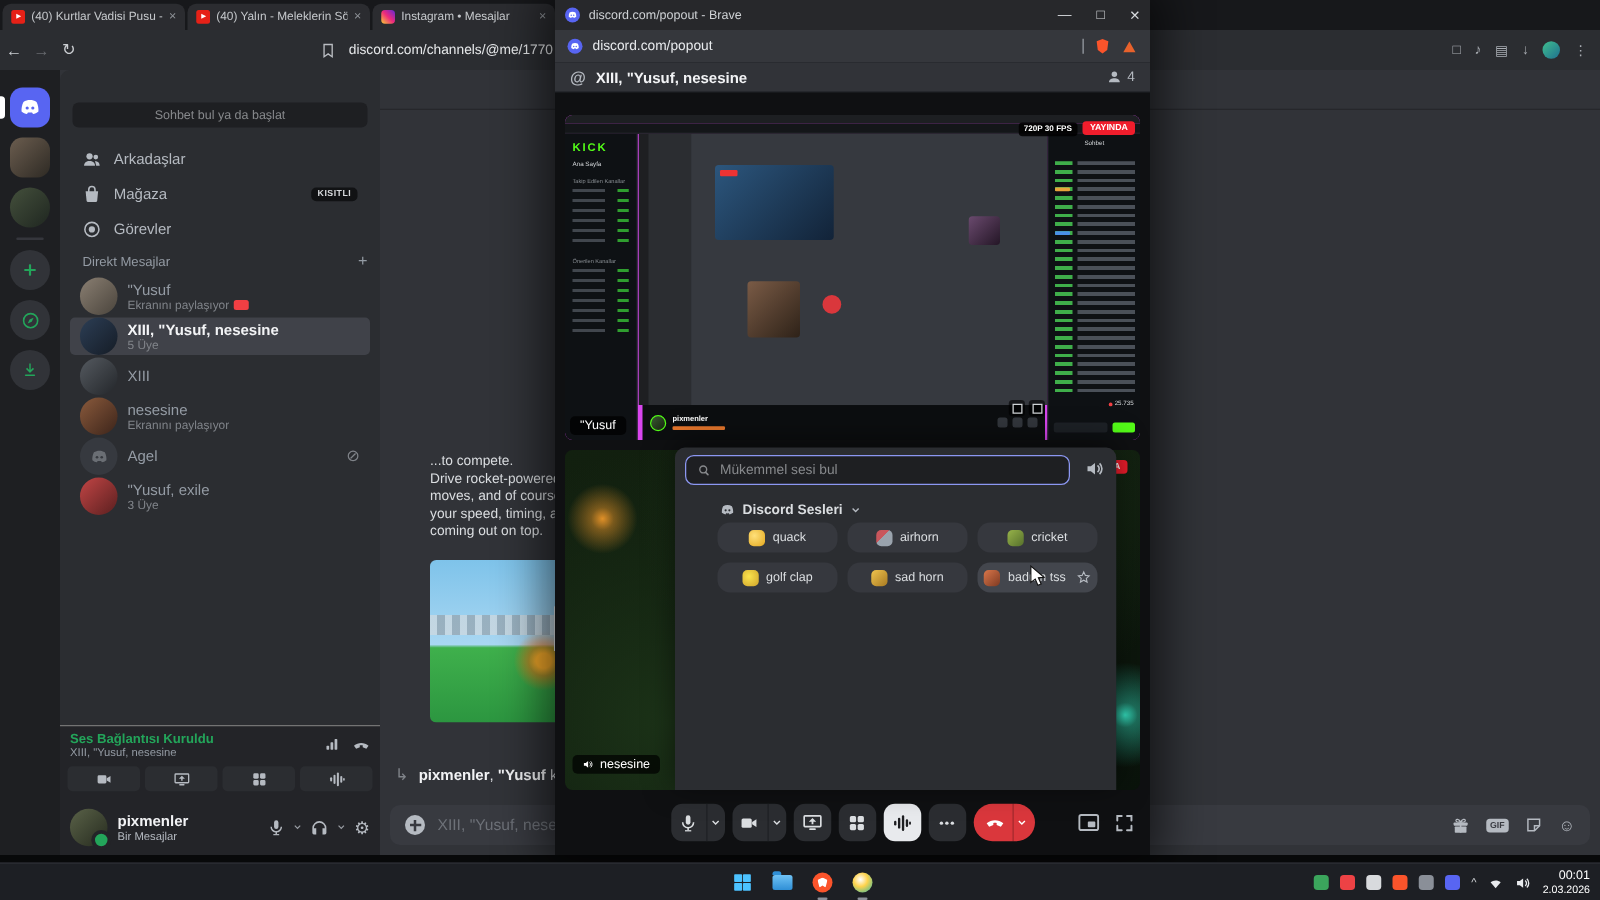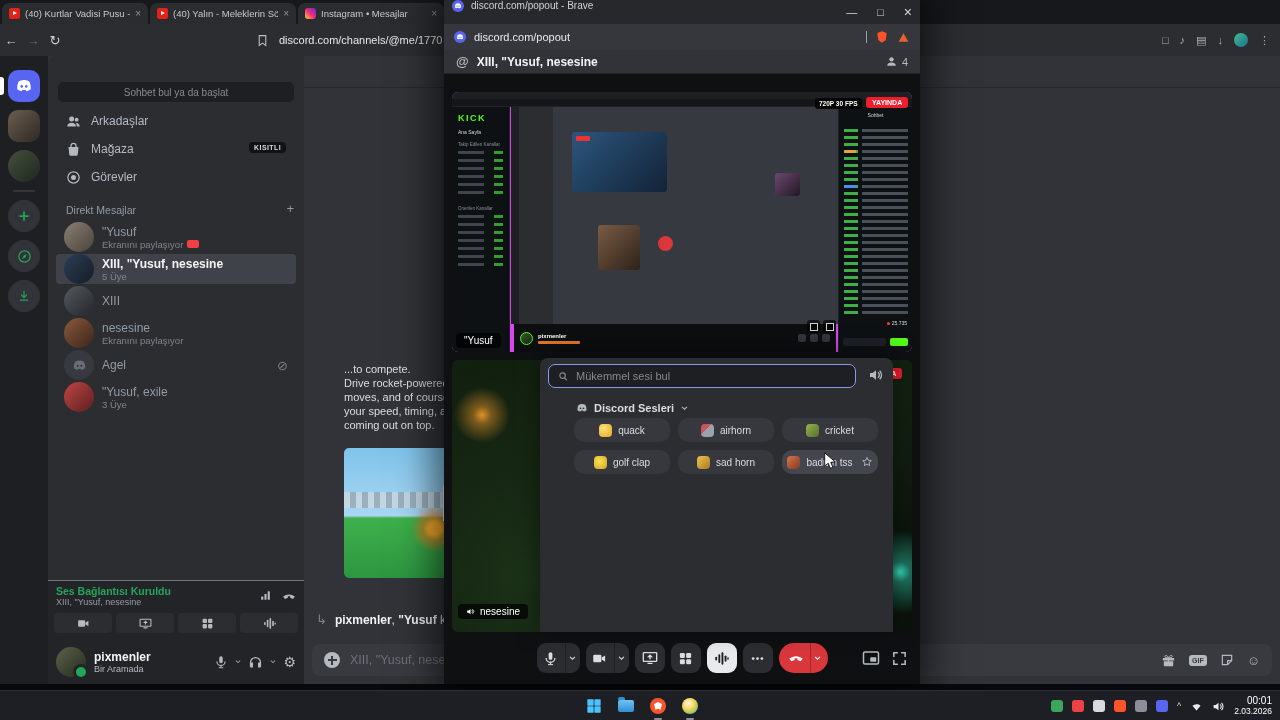--- a/index.html
+++ b/index.html
@@ -39,21 +39,21 @@
 .rb{width:32px;height:32px;flex:none;position:relative;display:flex;align-items:center;justify-content:center}
 .rb.home{background:#5865f2;border-radius:10px;color:#fff}
 .rb.home .pill{position:absolute;left:-8px;top:7px;width:4px;height:18px;background:#fff;border-radius:0 3px 3px 0}
 .rb.av1{background:linear-gradient(135deg,#6b5d4f,#2e2a24);border-radius:10px}
 .rb.av2{background:linear-gradient(135deg,#44503c,#1f2620);border-radius:16px}
 .rsep{width:22px;height:2px;background:#35363c;border-radius:1px;flex:none}
 .rb.circ{background:#313338;border-radius:16px;color:#23a55a}
 .side{position:absolute;left:48px;top:0;width:256px;height:100%;background:#2b2d31;border-radius:8px 0 0 0}
 .s-search{position:absolute;left:10px;top:26px;width:236px;height:20px;background:#1e1f22;border-radius:5px;
   display:flex;align-items:center;justify-content:center;font-size:10px;color:#87898c}
-.nitem{position:absolute;left:8px;width:240px;height:26px;border-radius:4px;display:flex;align-items:flex-start;
+.nitem{position:absolute;left:8px;width:240px;height:26px;border-radius:4px;display:flex;align-items:center;
   gap:10px;padding:0 10px;color:#b5bac1;font-size:12px}
 .nbadge{margin-left:auto;background:#111214;color:#d7d9dc;font-size:7px;font-weight:700;
   padding:2px 5px;border-radius:4px;letter-spacing:.4px}
 .dmh{position:absolute;left:18px;top:148px;width:228px;display:flex;color:#949ba4;font-size:10.5px}
 .dmh .plus{margin-left: auto;font-size:13px;line-height:10px}
 .dml{position:absolute;left:8px;top:166px;width:240px}
 .dmr{height:30px;margin-bottom:2px;border-radius:4px;display:flex;align-items:center;gap:8px;padding:0 8px}
 .dmr.sel{background:#404249}
 .dmav{width:30px;height:30px;border-radius:50%;flex:none;display:flex;align-items:center;justify-content:center}
 .av-a{background:linear-gradient(135deg,#8a7f72,#4a443c)}
@@ -109,21 +109,21 @@
 .inplus:before{left:7px;top:3.5px;width:2px;height:9px}
 .inplus:after{left:3.5px;top:7px;width:9px;height:2px}
 .inph{font-size:12.5px;color:#6d7178;white-space:nowrap;overflow:hidden;flex:1}
 .inics{display:flex;align-items:center;gap:13px;color:#b5bac1}
 .gifb{background:#b5bac1;color:#383a40;font-weight:700;font-size:7px;padding:2px 3px;border-radius:3px}
 .smile{font-size:13px;line-height:13px}
 
 
 .pop{position:absolute;left:444px;top:0;width:476px;height:684px;z-index:10;background:#111214;
   box-shadow:0 0 36px 10px rgba(0,0,0,.6)}
-.ptitle{height:24px;background:#27282b;display:flex;padding:0 8px;gap:7px}
+.ptitle{height:24px;background:#27282b;display:flex;align-items:center;padding:0 8px;gap:7px}
 .dfav{width:12px;height:12px;border-radius:50%;background:#5865f2;flex:none;display:flex;
   align-items:center;justify-content:center;color:#fff}
 .ptt{font-size:10px;color:#cfd2d5;white-space:nowrap}
 .wbtns{margin-left:auto;display:flex;gap:20px;color:#d6d9dc;font-size:11px;align-items:center}
 .ptool{height:26px;background:#35373c;display:flex;align-items:center;padding:0 10px;gap:8px}
 .purl{font-size:11px;color:#e8eaed}
 .ptr{margin-left:auto;display:flex;align-items:center;gap:8px}
 .caret{width:1px;height:12px;background:#9aa0a6}
 .sh-br{color:#fb542b}.tri-br{color:#e8622c}
 .dhead{height:24px;background:#313338;display:flex;align-items:center;padding:0 12px;gap:8px;
@@ -591,21 +591,21 @@
                 <use href="#i-wave"></use>
               </svg>
             </span>
       </div>
     </div>
 
     <div class="user">
       <span class="uav"></span>
       <span>
         <div class="un">pixmenler</div>
-        <div class="us">Bir Aramada</div>
+        <div class="us">Bir Mesajlar</div>
       </span>
       <span class="uics">
         <svg class="ic" width="14" height="14">
               <use href="#i-mic"></use>
             </svg>
         <svg class="ic chev8" width="8" height="8">
               <use href="#i-chev"></use>
             </svg>
         <svg class="ic" width="15" height="15">
               <use href="#i-head"></use>

